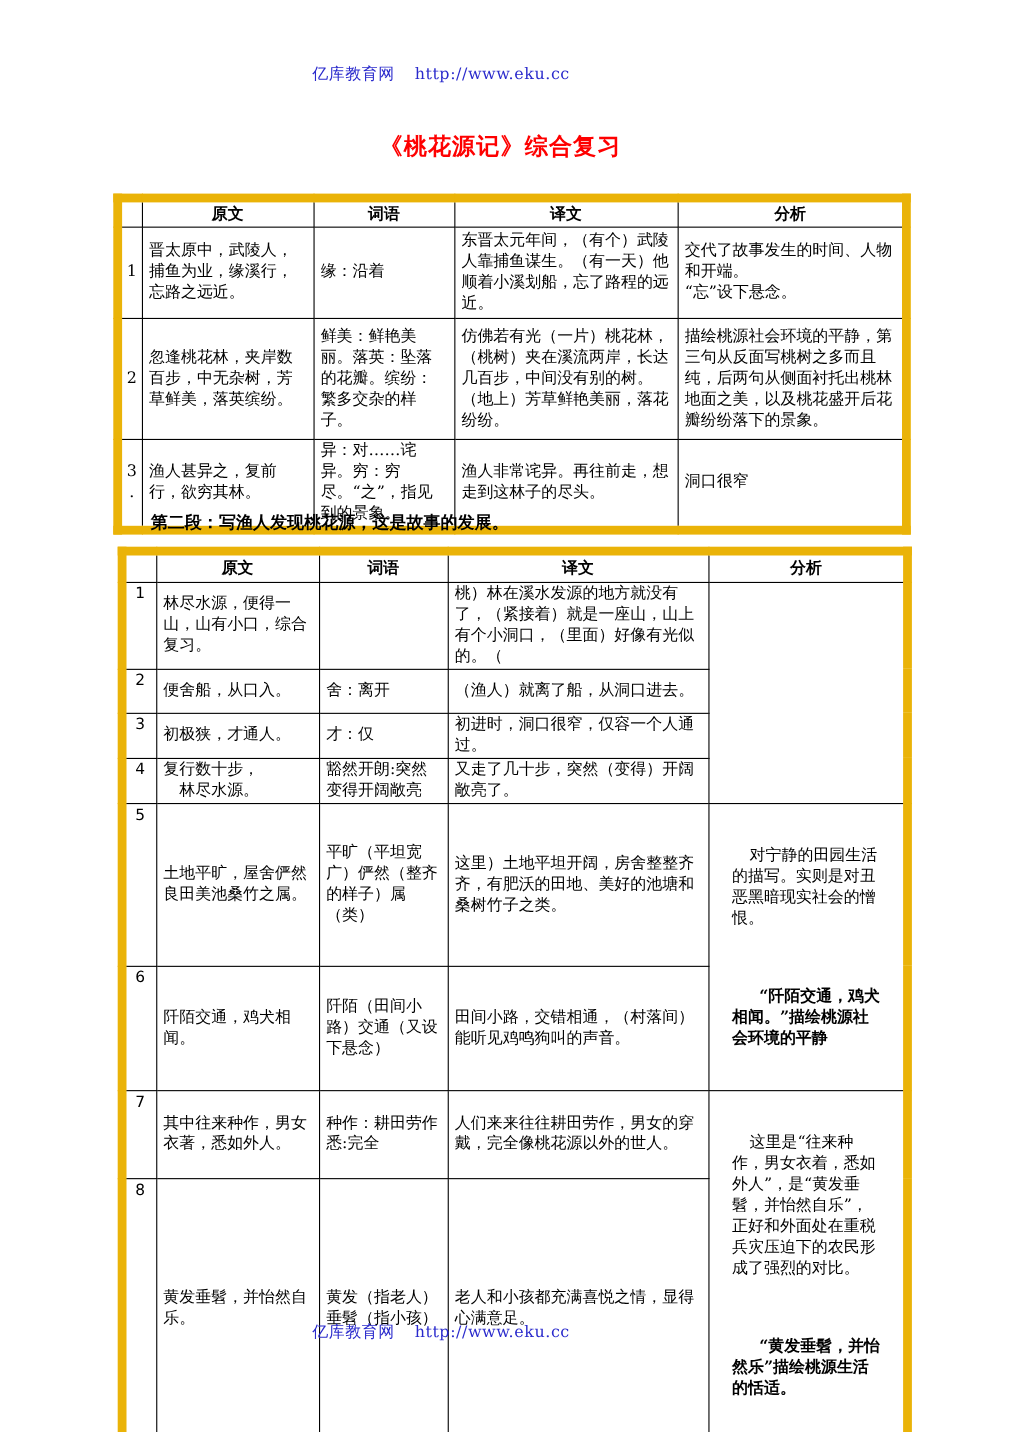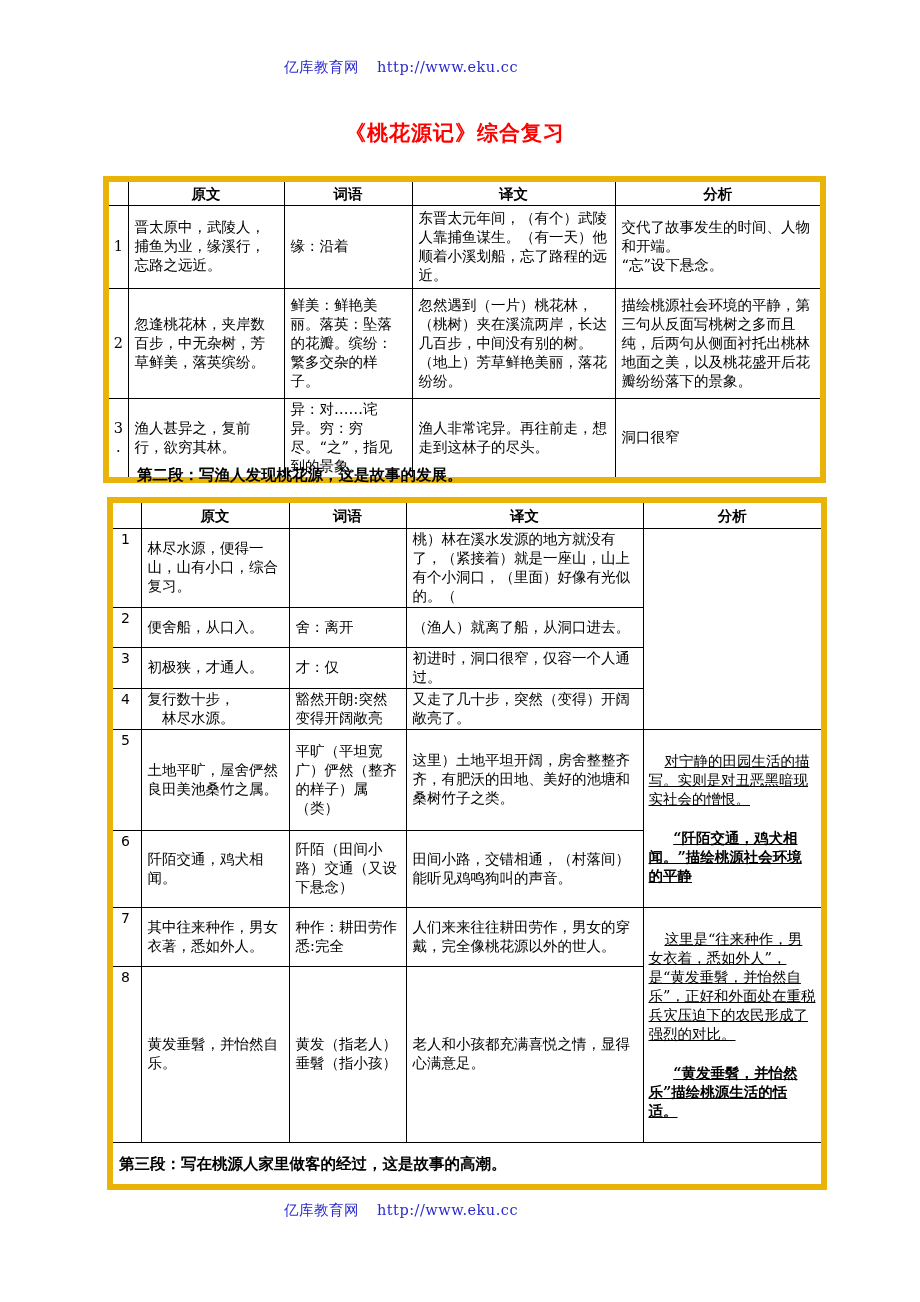--- a/index.html
+++ b/index.html
@@ -28,40 +28,40 @@
 
   .sec-heading {
     position: absolute; left: 137px;
     font-size: 15.5px; font-weight: bold; white-space: pre;
   }
   .sec-heading-1 { top: 156px; }
   .sec-heading-2 { top: 465px; }
 
   table.doc-table {
     position: absolute; border-collapse: collapse;
-    table-layout: fixed; border: 6px solid #eab308;
+    table-layout: fixed; border: 8px solid #eab308;
   }
   table.t1 { top: 176px; left: 103px; }
   table.t2 { top: 497px; left: 107px; }
 
   .doc-table th, .doc-table td {
     border: 1px solid #000;
     font-size: 14.5px; line-height: 19px;
     padding: 1px 6px;
     vertical-align: middle;
     white-space: pre-line;
     font-weight: normal;
     overflow: hidden;
   }
   .doc-table th { font-weight: bold; text-align: center; }
   .doc-table td.num { text-align: center; padding: 1px 2px; }
   .t2 td.num { vertical-align: top; text-align: left; padding-left: 8px; font-family: "DejaVu Sans", sans-serif; font-size: 14px; }
   .t1 td.orig, .t2 td.orig { }
   .t2 td.ana { vertical-align: top; padding: 3px 5px; }
-  .t2 td.ana p { margin: 0; text-indent: 1.1em; text-decoration: underline; }
+  .t2 td.ana p { margin: 16px; text-indent: 1.1em; }
   .t2 td.ana p.b { font-weight: bold; text-indent: 1.7em; }
 
   
   .t1 tr:nth-child(1) { height: 26px; }
   .t1 tr:nth-child(2) { height: 83px; }
   .t1 tr:nth-child(3) { height: 110px; }
   .t1 tr:nth-child(4) { height: 69px; }
 
   
   .t2 tr:nth-child(1)  { height: 28px; }
@@ -111,21 +111,21 @@
       <td class="orig">晋太原中，武陵人，捕鱼为业，缘溪行，忘路之远近。</td>
       <td>缘：沿着</td>
       <td>东晋太元年间，（有个）武陵人靠捕鱼谋生。（有一天）他顺着小溪划船，忘了路程的远近。</td>
       <td>交代了故事发生的时间、人物和开端。
 “忘”设下悬念。</td>
     </tr>
     <tr>
       <td class="num">2</td>
       <td class="orig">忽逢桃花林，夹岸数百步，中无杂树，芳草鲜美，落英缤纷。</td>
       <td>鲜美：鲜艳美丽。落英：坠落的花瓣。缤纷：繁多交杂的样子。</td>
-      <td>忽然遇到（一片）桃花林，（桃树）夹在溪流两岸，长达几百步，中间没有别的树。（地上）芳草鲜艳美丽，落花纷纷。</td>
+      <td>仿佛若有光（一片）桃花林，（桃树）夹在溪流两岸，长达几百步，中间没有别的树。（地上）芳草鲜艳美丽，落花纷纷。</td>
       <td>描绘桃源社会环境的平静，第三句从反面写桃树之多而且纯，后两句从侧面衬托出桃林地面之美，以及桃花盛开后花瓣纷纷落下的景象。</td>
     </tr>
     <tr>
       <td class="num">3
 .</td>
       <td class="orig">渔人甚异之，复前行，欲穷其林。</td>
       <td>异：对……诧异。穷：穷尽。“之”，指见到的景象。</td>
       <td>渔人非常诧异。再往前走，想走到这林子的尽头。</td>
       <td>洞口很窄</td>
     </tr>

